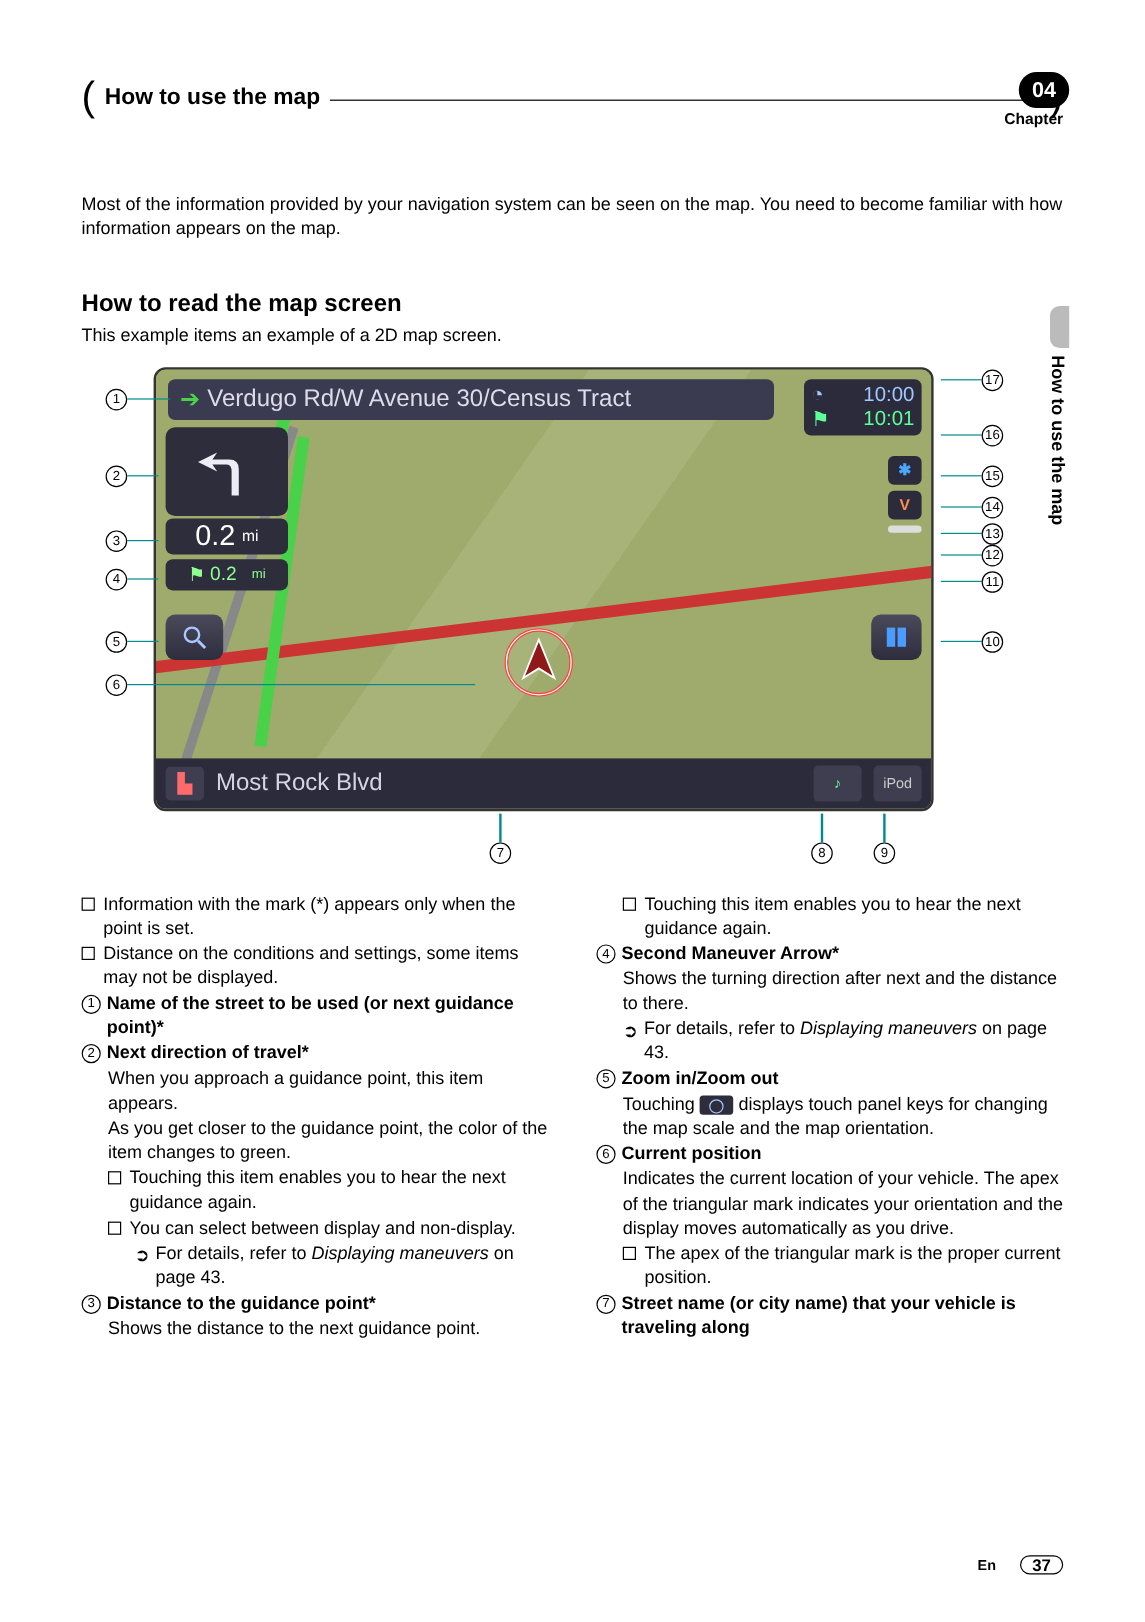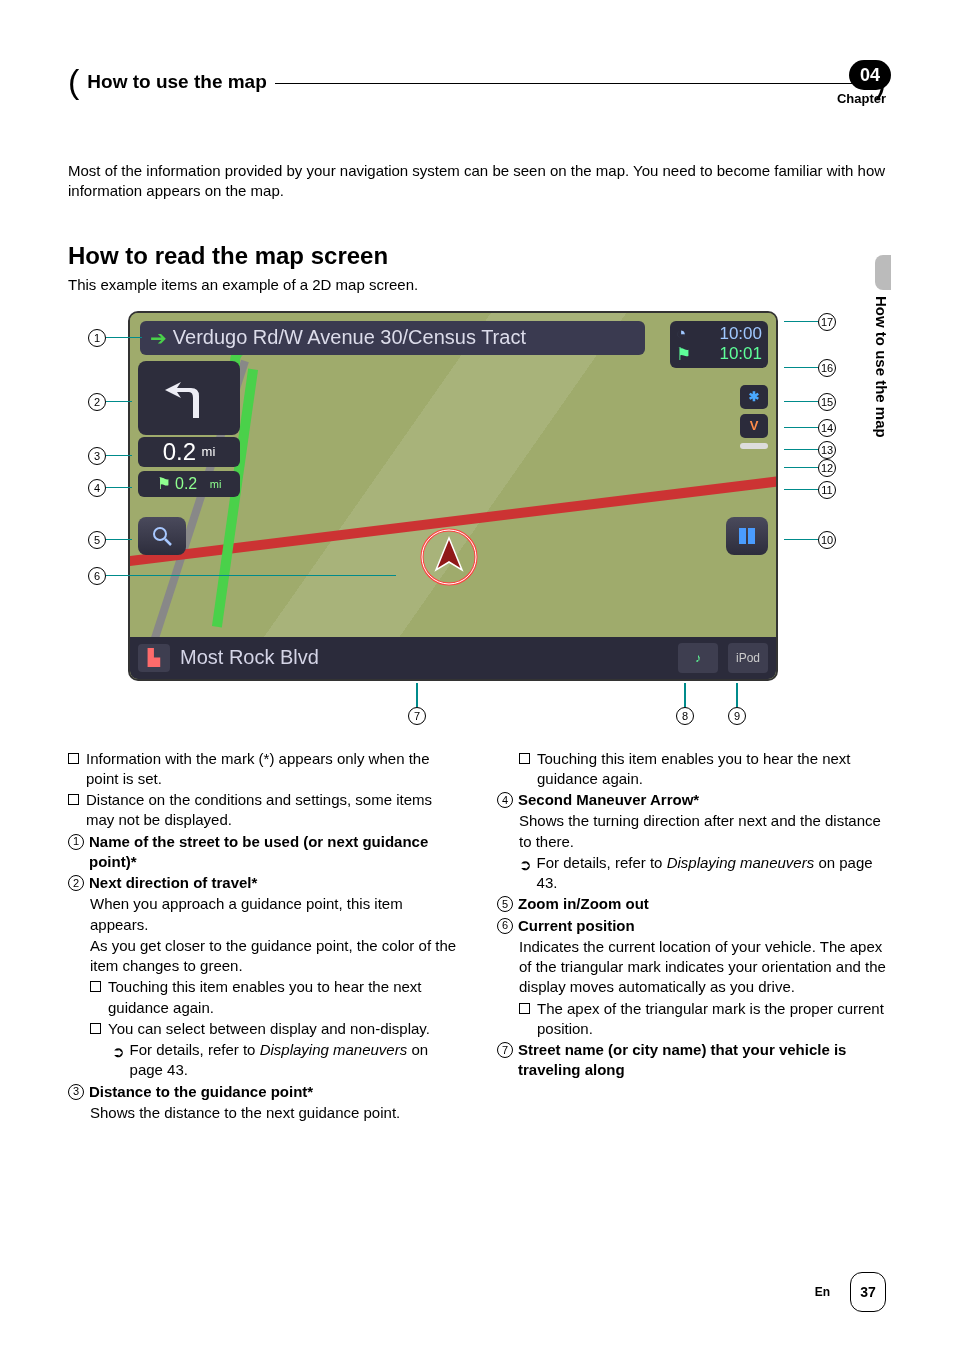--- a/index.html
+++ b/index.html
@@ -9,21 +9,21 @@
   .chapter-label { position: absolute; top: 43px; right: 68px; font-size: 13px; font-weight: bold; margin-top: 48px; }
   .chapter-box { position: absolute; top: 60px; right: 63px; width: 42px; height: 30px; background: #000; color: #fff; border-radius: 15px; display: flex; align-items: center; justify-content: center; font-weight: bold; font-size: 18px; }
 
   .title-bar { display: flex; align-items: center; }
   .title-bar .paren { font-size: 34px; }
   .title-bar .line { border-top: 1.5px solid #000; flex: 1; margin-top: 3px; }
   .section-title { font-size: 19px; font-weight: bold; padding: 0 8px; }
 
   .intro { margin-top: 60px; font-size: 15px; line-height: 1.35; }
 
-  .h2 { font-size: 24px; font-weight: bold; margin-top: 40px; }
+  .h2 { font-size: 20px; font-weight: bold; margin-top: 40px; }
   .sub { font-size: 15px; margin-top: 6px; }
 
   .side-tab-grey { position: absolute; right: 63px; top: 255px; width: 16px; height: 35px; background: #bbb; border-radius: 8px 0 0 8px; }
   .side-tab-text { position: absolute; right: 64px; top: 296px; writing-mode: vertical-rl; font-weight: bold; font-size: 15px; }
 
   
   .figure { position: relative; margin: 18px 0 0 20px; width: 748px; height: 418px; }
   .map-img { position: absolute; left: 40px; top: 0; width: 650px; height: 370px; border-radius: 10px; overflow: hidden; background: #9fab6c; border: 2px solid #333; }
   .map-bg { position: absolute; inset: 0; background: linear-gradient(125deg,#9fab6c 40%,#a8b37a 40%,#a8b37a 55%,#9fab6c 55%); }
   .road-main { position: absolute; left: -10px; top: 200px; width: 720px; height: 10px; background: #cc3333; transform: rotate(-7deg); }
@@ -63,21 +63,21 @@
   .col .txt { flex:1; }
   .col strong { font-weight: bold; }
   .indent1 { padding-left: 22px; }
   .indent2 { padding-left: 44px; }
   .italic { font-style: italic; }
   .inline-icon { display:inline-block;width:28px;height:16px;background:#2d2d3c;border-radius:3px;vertical-align:middle;position:relative;}
   .inline-icon::after{content:"";position:absolute;left:8px;top:3px;width:10px;height:10px;border:1.5px solid #a8c8ff;border-radius:50%;}
 
   .footer { position:absolute; bottom: 40px; right: 68px; display:flex;align-items:center;gap:20px; }
   .footer .en { font-size:12px; font-weight:bold;}
-  .footer .pn { width:36px;height:40px;border:1.5px solid #000;border-radius:12px;display:flex;align-items:center;justify-content:center;font-weight:bold;font-size:14px;}
+  .footer .pn { width:36px;height:16px;border:1.5px solid #000;border-radius:12px;display:flex;align-items:center;justify-content:center;font-weight:bold;font-size:14px;}
 </style>
 </head>
 <body>
 
 <div class="page">
   <div class="chapter-label">Chapter</div>
   <div class="chapter-box">04</div>
 
   <div class="title-bar">
     <span class="paren">(</span>
@@ -290,20 +290,23 @@
           <span class="txt">Shows the turning direction after next and the distance to there.</span>
         </div>
       <div class="list-item indent1">
           <span class="bullet-arrow">➲</span>
           <span class="txt"><span>For details, refer to </span><span class="italic">Displaying maneuvers</span><span> on page 43.</span></span>
         </div>
       <div class="list-item">
           <span class="bullet-num">5</span>
           <span class="txt"><strong>Zoom in/Zoom out</strong></span>
         </div>
+      <div class="list-item indent1">
+          <span class="txt"><span>Touching </span><span class="inline-icon"></span><span> displays touch panel keys for changing the map scale and the map orientation.</span></span>
+        </div>
       <div class="list-item">
           <span class="bullet-num">6</span>
           <span class="txt"><strong>Current position</strong></span>
         </div>
       <div class="list-item indent1">
           <span class="txt">Indicates the current location of your vehicle. The apex of the triangular mark indicates your orientation and the display moves automatically as you drive.</span>
         </div>
       <div class="list-item indent1">
           <span class="bullet-sq"></span>
           <span class="txt">The apex of the triangular mark is the proper current position.</span>

